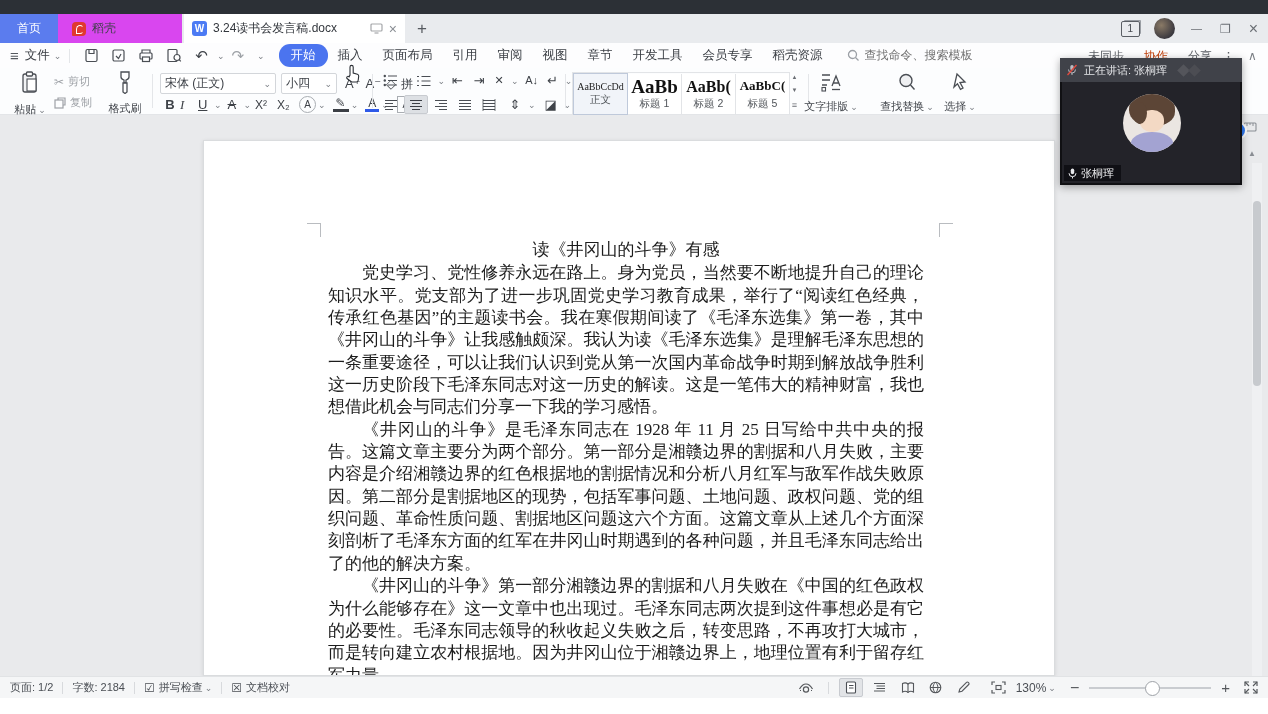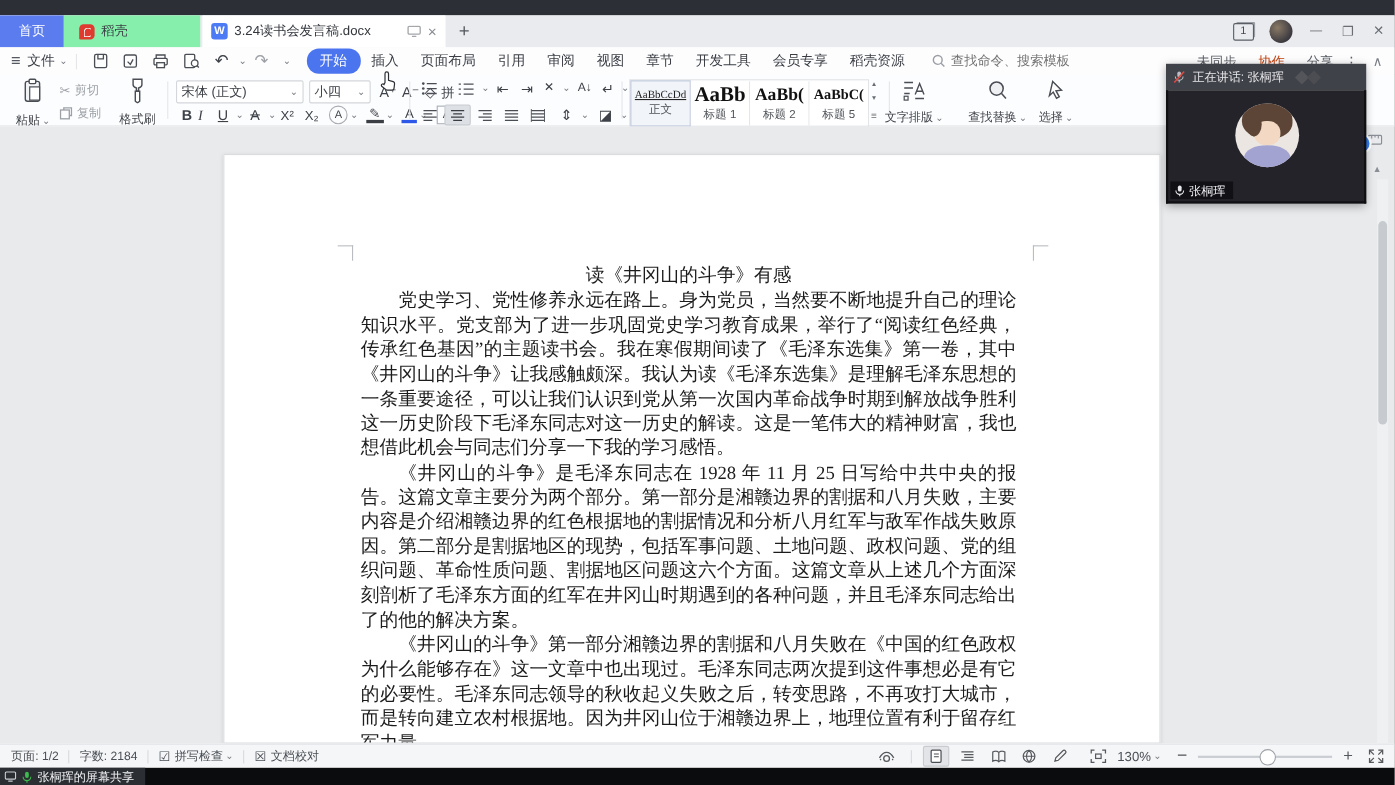--- a/index.html
+++ b/index.html
@@ -30,21 +30,21 @@
 <body>
 
 <div class="screen">
 
   <div class="abs" style="left:0;top:0;width:1268px;height:14px;background:#2C3036;"></div>
 
   <div class="abs row" style="left:0;top:14px;width:1268px;height:29px;background:#E9EBEE;">
     <div class="row" style="width:58px;height:29px;background:#5B7CEE;color:#fff;font-size:12px;justify-content:center;">
       <span>首页</span>
     </div>
-    <div class="row" style="width:110px;height:29px;background:#86efac;padding-left:14px;gap:6px;">
+    <div class="row" style="width:110px;height:29px;background:#d946ef;padding-left:14px;gap:6px;">
       <span style="width:14px;height:14px;background:#E0392F;border-radius:4px 4px 4px 1px;position:relative;">
         <span style="position:absolute;left:4px;top:3px;width:6px;height:7px;border:1.5px solid #fff;border-radius:50% 50% 50% 0;border-right-color:transparent;"></span>
       </span>
       <span style="font-size:12px;color:#3B3F45;">稻壳</span>
     </div>
     <div class="row" style="width:205px;height:29px;background:#FFFFFF;margin-left:2px;padding:0 8px;gap:6px;">
       <span style="width:15px;height:15px;background:#4C7BF4;color:#fff;border-radius:3px;font-size:10px;font-weight:bold;display:flex;align-items:center;justify-content:center;">W</span>
       <span style="font-size:12px;color:#33373D;white-space:nowrap;overflow:hidden;flex:1;">3.24读书会发言稿.docx</span>
       <span style="opacity:.55">
         <svg width="13" height="11" viewBox="0 0 13 11">
@@ -271,21 +271,21 @@
       <span class="glyph" style="width:18px;text-align:center;margin-left:4px;">◪</span>
       <span class="dd">⌄</span>
       <span class="glyph" style="width:18px;text-align:center;margin-left:2px;">⊞</span>
       <span class="dd">⌄</span>
     </div>
 
     <div class="sep-v abs" style="left:565px;top:6px;height:34px;"></div>
 
     <div class="abs row" style="left:572px;top:4px;border:1px solid #E2E4E7;">
       <div class="galcell" style="background:#F1F4F9;border:1px solid #BFC9DA;">
-        <span style="font-family:'Liberation Serif',serif;font-size:10px;color:#222;text-decoration:underline;">AaBbCcDd</span>
+        <span style="font-family:'Liberation Serif',serif;font-size:10px;color:#222;">AaBbCcDd</span>
         <span class="galname">正文</span>
       </div>
       <div class="galcell">
         <span style="font-family:'Liberation Serif',serif;font-size:19px;font-weight:bold;color:#111;line-height:1;">AaBb</span>
         <span class="galname">标题 1</span>
       </div>
       <div class="galcell">
         <span style="font-family:'Liberation Serif',serif;font-size:16px;font-weight:bold;color:#111;line-height:1.2;">AaBb(</span>
         <span class="galname">标题 2</span>
       </div>
@@ -435,37 +435,20 @@
     </div>
     <span class="stat" style="font-size:15px;margin-right:14px;color:#55585C;">+</span>
     <span class="ic" style="margin-right:10px;">
       <svg width="14" height="13" viewBox="0 0 14 13">
           <path d="M5 1H1v4M9 1h4v4M13 8v4H9M5 12H1V8" fill="none" stroke="#55585C" stroke-width="1.2"></path>
           <path d="M1 1l4 4M13 1L9 5M13 12L9 8M1 12l4-4" stroke="#55585C" stroke-width="1.1"></path>
         </svg>
       </span>
   </div>
 
-  <div class="abs row" style="left:0;top:698px;width:1268px;height:16px;background:#0B0C0E;">
-    <div class="row" style="height:16px;background:#2B2E33;padding:0 10px 0 4px;gap:5px;">
-      <span class="ic">
-        <svg width="11" height="10" viewBox="0 0 11 10">
-            <rect x="0.8" y="0.8" width="9.4" height="6.4" rx="1" fill="none" stroke="#C9CCD2" stroke-width="1.1"></rect>
-            <path d="M3.5 9.2h4" stroke="#C9CCD2" stroke-width="1.1"></path>
-          </svg>
-        </span>
-      <span class="ic">
-        <svg width="9" height="11" viewBox="0 0 9 11">
-            <rect x="2.8" y="0.6" width="3.4" height="5.6" rx="1.7" fill="#3DBA4E"></rect>
-            <path d="M1 5.2a3.5 3.5 0 007 0M4.5 8.7v1.8" fill="none" stroke="#3DBA4E" stroke-width="1"></path>
-          </svg>
-        </span>
-      <span style="font-size:11px;color:#F2F3F5;">张桐珲的屏幕共享</span>
-    </div>
-  </div>
 
   <div class="abs" style="left:1060px;top:58px;width:182px;height:127px;z-index:10;box-shadow:0 2px 8px rgba(0,0,0,.35);">
     <div class="row" style="height:24px;background:#404249;padding:0 6px;gap:6px;">
       <span class="ic">
         <svg width="12" height="12" viewBox="0 0 12 12">
             <rect x="4.3" y="1" width="3.4" height="5.4" rx="1.7" fill="#B9BCC2"></rect>
             <path d="M2.5 5.5a3.5 3.5 0 007 0M6 9v2" fill="none" stroke="#B9BCC2" stroke-width="1"></path>
             <path d="M1.5 11L10.5 1" stroke="#E04A3F" stroke-width="1.4"></path>
           </svg>
         </span>

